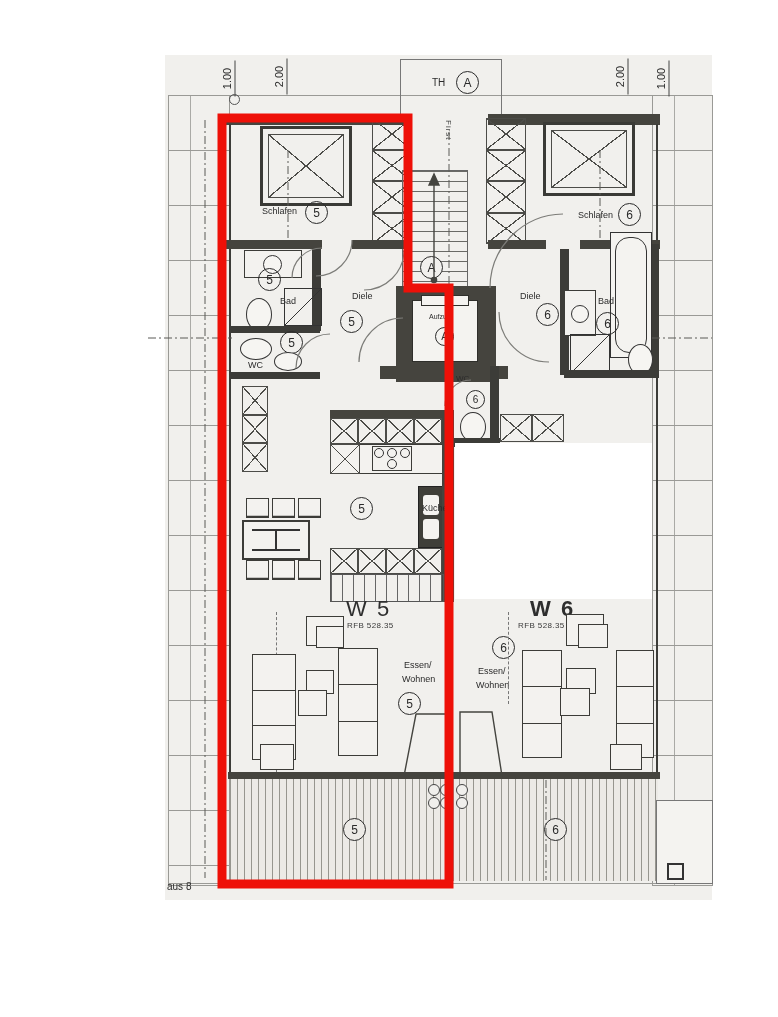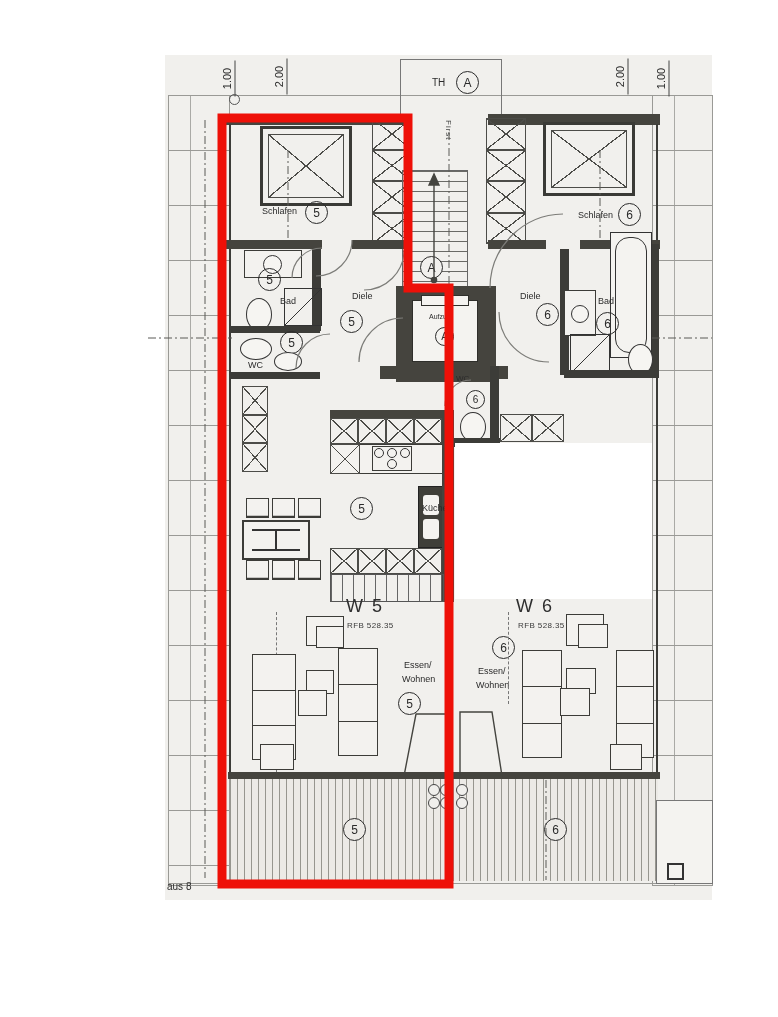--- a/index.html
+++ b/index.html
@@ -34,21 +34,21 @@
      linear-gradient(90deg,transparent 0 21px,#aaaaa6 21px 22px,transparent 22px);}
   .dash-v{position:absolute;width:0;border-left:1px dashed #777;}
   .dim{position:absolute;width:36px;height:14px;font-size:11px;color:#2b2b2b;text-align:center;
        border-bottom:1px solid #444;transform:rotate(-90deg);line-height:13px;}
   .vtext{position:absolute;writing-mode:vertical-rl;font-size:8px;color:#444;letter-spacing:1px;}
   .treads{position:absolute;border:1px solid #666;background-image:
      repeating-linear-gradient(180deg,#6a6a66 0 1px,transparent 1px 10px);}
   .ticks{position:absolute;border:1px solid #555;background-image:
      repeating-linear-gradient(90deg,#666 0 1px,transparent 1px 11px);}
   .title{position:absolute;left:8px;top:8px;font-size:21px;color:#111;}
-  .wlabel{position:absolute;font-size:18px;letter-spacing:2px;color:#2e2e2e;}
+  .wlabel{position:absolute;font-size:22px;letter-spacing:2px;color:#2e2e2e;}
   .rfb{position:absolute;font-size:8px;color:#3a3a3a;letter-spacing:.4px;}
   .room{font-size:9px;text-align:center;}
   .tiny{font-size:7px;}
   svg.overlay{position:absolute;left:0;top:0;pointer-events:none;}
   .pot{position:absolute;width:10px;height:10px;border:1.2px solid #444;border-radius:50%;background:#f0efec;}
 </style>
 </head>
 <body>
 
 <div id="page">
@@ -209,21 +209,21 @@
     </div>
   </div>
   <div class="chair" style="left:246px;top:560px;"></div>
   <div class="chair" style="left:272px;top:560px;"></div>
   <div class="chair" style="left:298px;top:560px;"></div>
 
   <div class="abs" style="left:455px;top:443px;width:197px;height:156px;background:#ffffff;"></div>
 
   <div class="wlabel" style="left:346px;top:596px;">W 5</div>
   <div class="rfb" style="left:347px;top:621px;">RFB 528.35</div>
-  <div class="wlabel" style="left:516px;top:596px;">W 6</div>
+  <div class="wlabel" style="left:530px;top:596px;font-weight:bold;">W 6</div>
   <div class="rfb" style="left:518px;top:621px;">RFB 528.35</div>
 
   <div class="dash-v" style="left:276px;top:612px;height:160px;"></div>
   <div class="furn" style="left:306px;top:616px;width:36px;height:28px;"></div>
   <div class="furn" style="left:316px;top:626px;width:26px;height:20px;"></div>
   <div class="sofa" style="left:252px;top:654px;width:42px;height:104px;">
       <i></i>
       <i></i>
     </div>
   <div class="furn" style="left:306px;top:670px;width:26px;height:22px;"></div>

